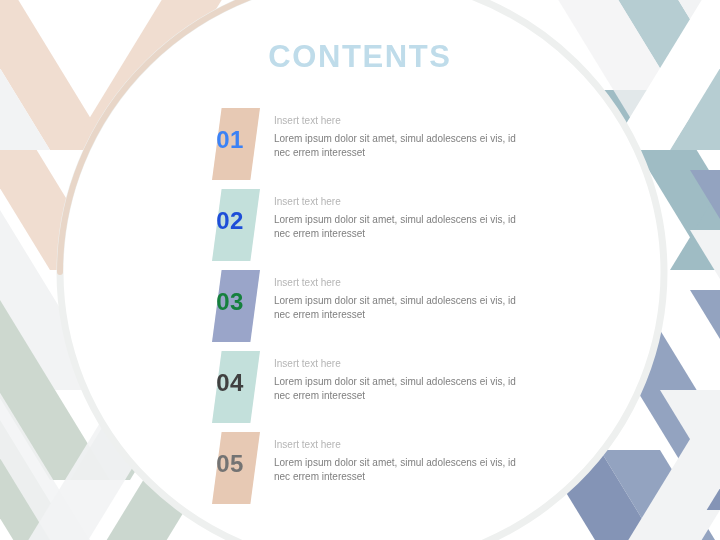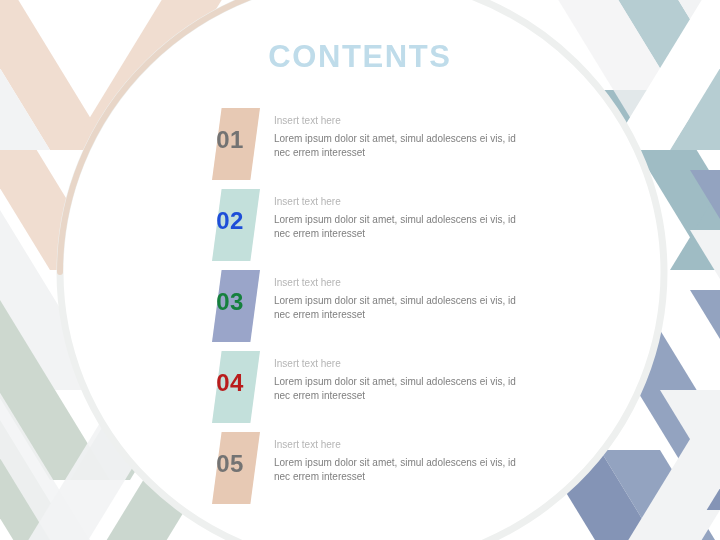--- a/index.html
+++ b/index.html
@@ -181,21 +181,21 @@
   </svg>
 
   <div id="content-layer">
 
     <div class="slide-title" style="color: rgb(191, 220, 234);">CONTENTS</div>
 
     <div class="contents-list">
 
       <div class="content-row">
         <div class="num-badge" style="background:#e7c9b4"></div>
-        <div class="num-text" style="color: #737373;">01</div>
+        <div class="num-text" style="color: #3b82f6;">01</div>
         <div class="row-text">
           <div class="row-heading" style="color: rgb(181, 181, 181);">Insert text here</div>
           <div class="row-body" style="color: rgb(127, 127, 127);">Lorem ipsum dolor sit amet, simul adolescens ei vis, id nec errem interesset</div>
         </div>
       </div>
 
       <div class="content-row">
         <div class="num-badge" style="background:#c3e0db"></div>
         <div class="num-text" style="color: #1d4ed8;">02</div>
         <div class="row-text">
@@ -208,21 +208,21 @@
         <div class="num-badge" style="background:#9aa5c9"></div>
         <div class="num-text" style="color: #15803d;">03</div>
         <div class="row-text">
           <div class="row-heading" style="color: rgb(181, 181, 181);">Insert text here</div>
           <div class="row-body" style="color: rgb(127, 127, 127);">Lorem ipsum dolor sit amet, simul adolescens ei vis, id nec errem interesset</div>
         </div>
       </div>
 
       <div class="content-row">
         <div class="num-badge" style="background:#c3e0db"></div>
-        <div class="num-text" style="color: #b91c1c;">04</div>
+        <div class="num-text" style="color: #404040;">04</div>
         <div class="row-text">
           <div class="row-heading" style="color: rgb(181, 181, 181);">Insert text here</div>
           <div class="row-body" style="color: rgb(127, 127, 127);">Lorem ipsum dolor sit amet, simul adolescens ei vis, id nec errem interesset</div>
         </div>
       </div>
 
       <div class="content-row">
         <div class="num-badge" style="background:#e7c9b4"></div>
         <div class="num-text" style="color: #737373;">05</div>
         <div class="row-text">

